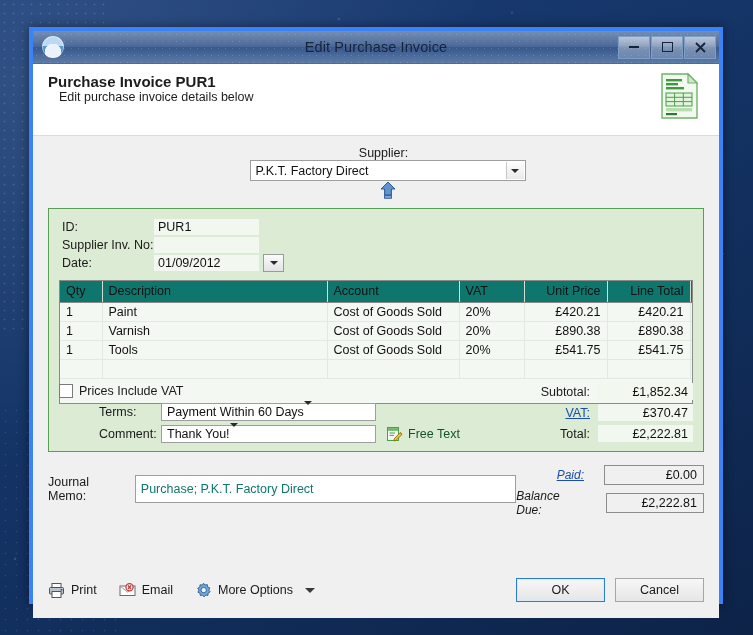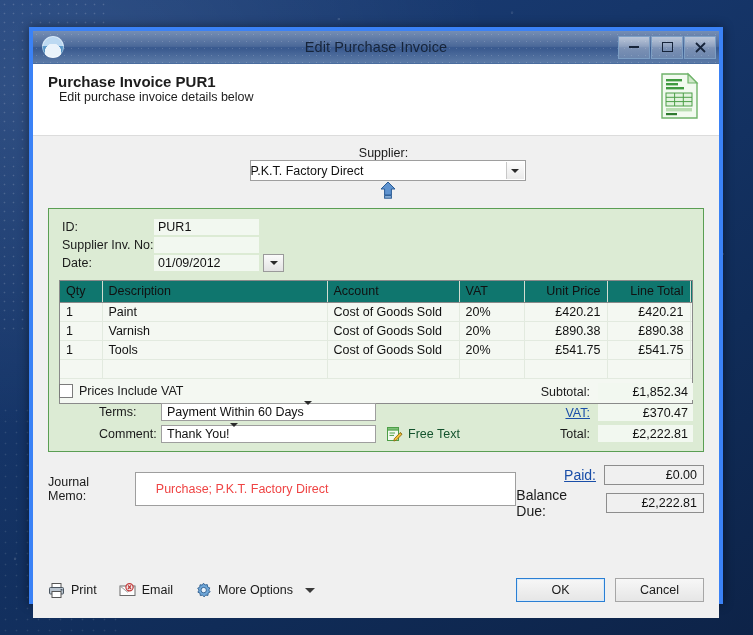--- a/index.html
+++ b/index.html
@@ -121,21 +121,21 @@
     position: relative;
     height: 482px;
   }
   .row-supplier {
     display: flex; align-items: center; padding: 10px 0 0 15px; flex-direction: column;
   }
   .lbl { font-size: 12.5px; color: #1a1a1a; }
   .combo {
     position: relative; background: #fff; border: 1px solid #9e9e9e;
     height: 21px; display: flex; align-items: center;
-    font-size: 12.5px; color: #111; box-sizing: border-box;
+    font-size: 12.5px; color: #111; padding-left: 5px; box-sizing: border-box;
   }
   .combo .arrowbox {
     position:absolute; right: 1px; top: 1px; bottom: 1px; width: 17px;
     display:flex; align-items:center; justify-content:center;
     border-left: 1px solid #c8c8c8;
     background: linear-gradient(180deg,#fdfdfd,#eaeaea);
   }
   .chev { width:0;height:0;border-left:4px solid transparent;border-right:4px solid transparent;border-top:4px solid #2a2a2a; }
   .goto-icon { margin-left: 9px; width: 18px; height: 18px; }
 
@@ -205,28 +205,28 @@
   .tlabel.link { color:#1a4ea8; text-decoration: underline; }
   .tval {
     background:#f2f8f0; width: 95px; height: 17px; font-size: 12.5px; color:#111;
     text-align:right; padding-right: 5px; display:flex; align-items:center;
     justify-content:flex-end; box-sizing:border-box;
   }
 
   
   .memo-row { display:flex; align-items:center; padding: 12px 0 0 15px; }
   .memo-input {
-    background:#fff; border:1px solid #9e9e9e; height: 34px; width: 390px;
-    font-size: 12.5px; color:#ef4444; padding-left: 20px; display:flex; align-items:center;
+    background:#fff; border:1px solid #9e9e9e; height: 28px; width: 390px;
+    font-size: 12.5px; color:#0f766e; padding-left: 5px; display:flex; align-items:center;
     box-sizing:border-box; margin-left: 6px;
   }
   .paid-wrap { margin-left: auto; margin-right: 15px; }
   .prow { display:flex; align-items:center; justify-content:flex-end; height: 22px; }
   .prow + .prow { margin-top: 6px; }
-  .plabel { font-size:14px; color:#1a1a1a; margin-right: 8px; }
+  .plabel { font-size:12px; color:#1a1a1a; margin-right: 20px; font-style: italic; }
   .plabel.link { color:#1a4ea8; text-decoration: underline; }
   .pval {
     background:#f0f0f0; border:1px solid #8d8d8d; width: 100px; height: 20px;
     font-size:12.5px; color:#111; text-align:right; padding-right:6px;
     display:flex;align-items:center;justify-content:flex-end; box-sizing:border-box;
   }
 
   
   .bottom {
     position: absolute; left:0; right:0; bottom: 0; height: 56px;

